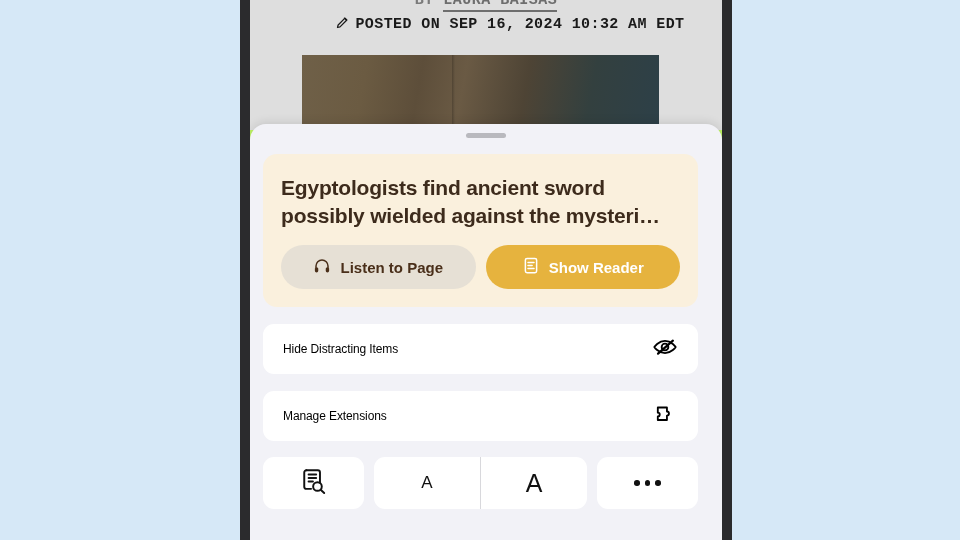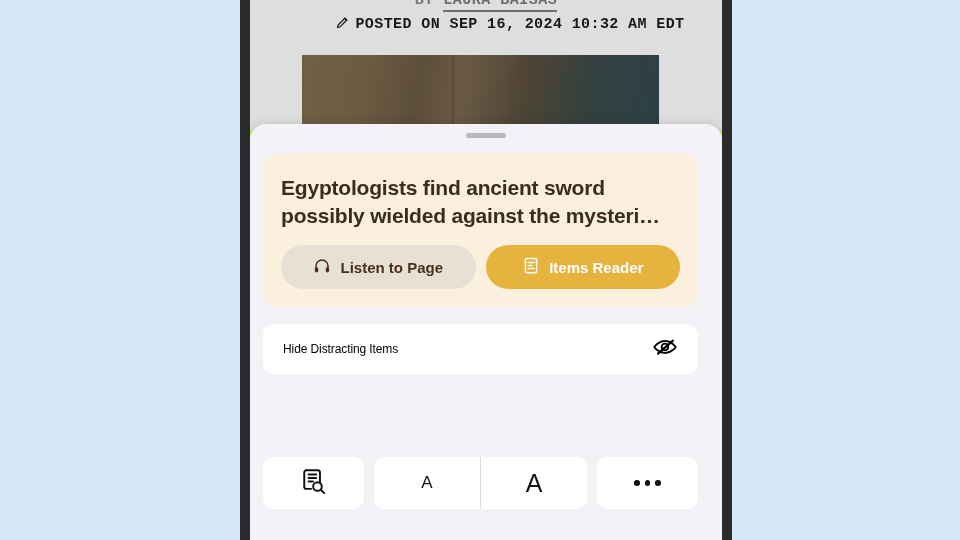--- a/index.html
+++ b/index.html
@@ -286,37 +286,45 @@
 
           <button class="pill pill-reader">
             <span>
               <svg width="18" height="19" viewBox="0 0 24 24" fill="none" stroke="#ffffff" stroke-width="2" stroke-linecap="round" stroke-linejoin="round">
                 <rect x="4.5" y="2.5" width="15" height="19" rx="2.2"></rect>
                 <line x1="8" y1="8" x2="16" y2="8"></line>
                 <line x1="8" y1="12" x2="13.5" y2="12"></line>
                 <line x1="8" y1="16" x2="16" y2="16"></line>
               </svg>
             </span>
-            <span>Items Reader</span>
+            <span>Show Reader</span>
           </button>
 
         </div>
       </div>
 
       <div class="row row-hide">
         <span class="row-label">Hide Distracting Items</span>
         <span>
           <svg width="26" height="22" viewBox="0 0 28 22" fill="none" stroke="#000000" stroke-width="2" stroke-linecap="round" stroke-linejoin="round">
             <path d="M2.5 11s4.3-6.6 11.5-6.6S25.5 11 25.5 11s-4.3 6.6-11.5 6.6S2.5 11 2.5 11z"></path>
             <circle cx="14" cy="11" r="3.6"></circle>
             <line x1="22.5" y1="4.2" x2="6.5" y2="18.2" stroke-width="2.4"></line>
           </svg>
         </span>
       </div>
 
+      <div class="row row-ext">
+        <span class="row-label">Manage Extensions</span>
+        <span>
+          <svg width="25" height="22" viewBox="0 0 26 22" fill="none" stroke="#000000" stroke-width="1.9" stroke-linecap="round" stroke-linejoin="round">
+            <path d="M5 4.2h9.5v4.2a2.1 2.1 0 1 1 0 4.2v4.6H5v-3.6a2 2 0 1 0 0-4V4.2z"></path>
+          </svg>
+        </span>
+      </div>
 
       <div class="toolbar">
 
         <button class="tb-btn tb-find">
           <span>
             <svg width="26" height="29" viewBox="0 0 24 26" fill="none" stroke="#111111" stroke-width="1.8" stroke-linecap="round" stroke-linejoin="round">
               <path d="M5 2.6h10.5a2 2 0 0 1 2 2v9.6"></path>
               <path d="M5 2.6a2 2 0 0 0-2 2v13.2a2 2 0 0 0 2 2h4.3"></path>
               <line x1="7" y1="6.6" x2="14" y2="6.6"></line>
               <line x1="7" y1="9.8" x2="14" y2="9.8"></line>

